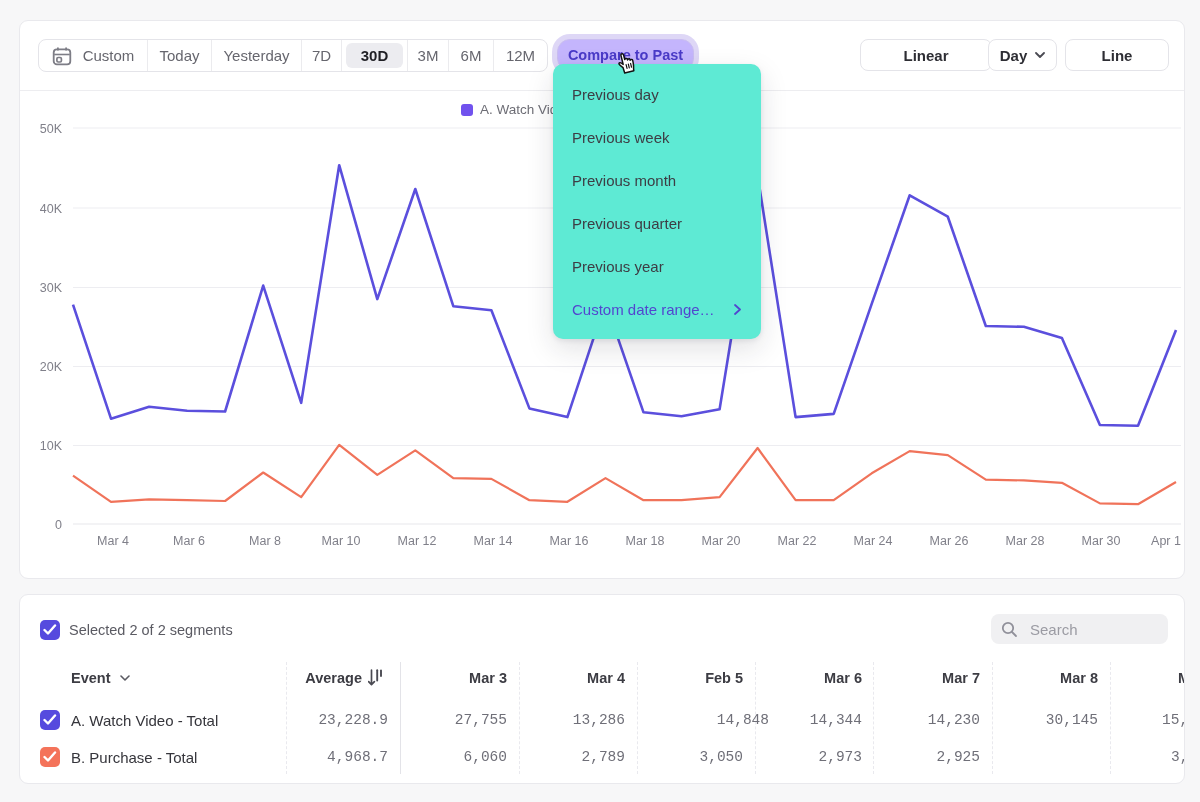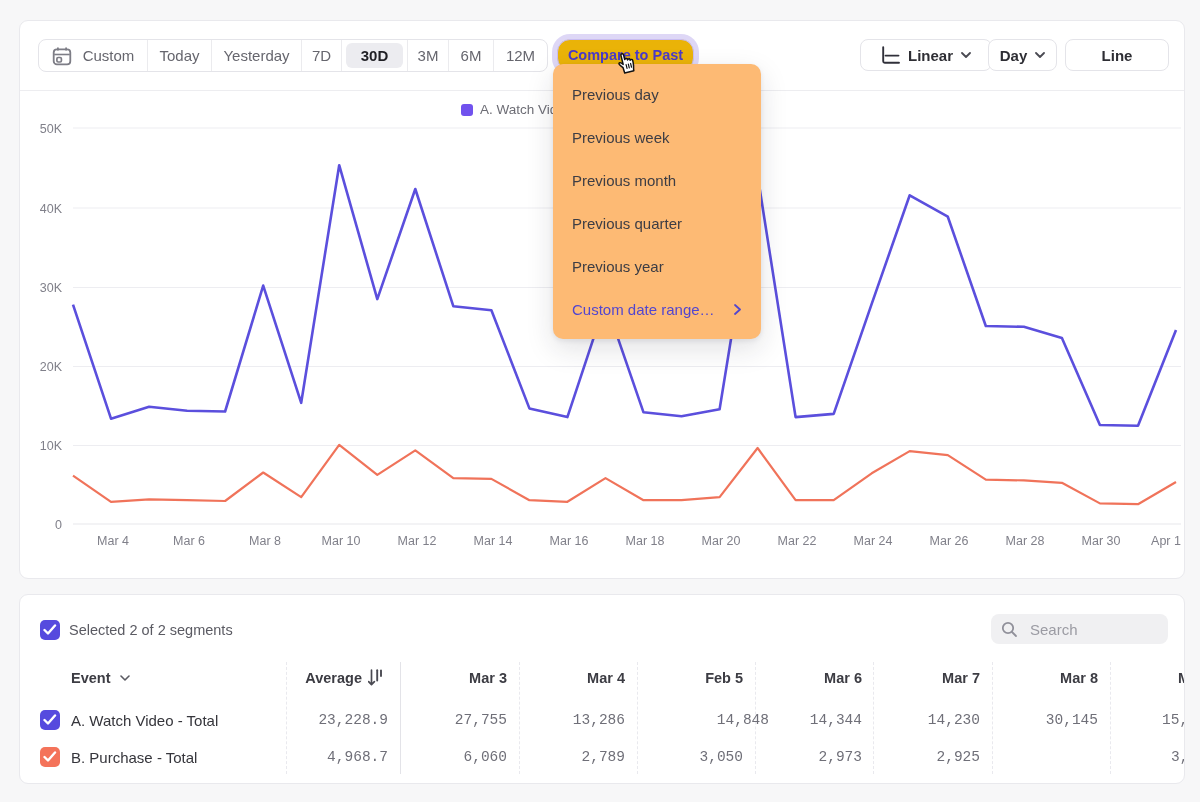--- a/index.html
+++ b/index.html
@@ -10,24 +10,24 @@
 #card2 { left:19px; top:594px; width:1166px; height:190px; overflow:hidden; }
 .toolbar { position:absolute; left:0; top:0; width:100%; height:70px; border-bottom:1px solid #ededf0; }
 .seg { position:absolute; left:18px; top:18px; height:33px; display:flex; align-items:stretch; border:1px solid #e4e4e9; border-radius:8px; background:#fff; }
 .seg .it { display:flex; align-items:center; justify-content:center; font-size:15px; color:#66666e; border-right:1px solid #ebebee; padding:0; }
 .seg .it:last-child { border-right:none; }
 .seg .sel { font-weight:700; color:#1f1f24; position:relative; }
 .seg .sel .pill { position:absolute; left:4px; right:4px; top:3px; bottom:3px; background:#ececf0; border-radius:6px; }
 .seg .sel span { position:relative; }
 .btn { position:absolute; top:18px; height:32px; display:flex; align-items:center; justify-content:center; background:#fff; border:1px solid #e4e4e9; border-radius:8px; font-size:15px; font-weight:700; color:#2e2e34; gap:8px; }
 .chev { width:10px; height:6px; }
-#compare { position:absolute; left:537px; top:18px; width:137px; height:32px; background:#eab308; border:1.5px solid #c9bdf1; border-radius:13px; box-shadow:0 0 0 5px #ded7f6; display:flex; align-items:center; justify-content:center; font-size:14.5px; font-weight:700; color:#4a3ac8; }
+#compare { position:absolute; left:537px; top:18px; width:137px; height:32px; background:#c4b5fd; border:1.5px solid #c9bdf1; border-radius:13px; box-shadow:0 0 0 5px #ded7f6; display:flex; align-items:center; justify-content:center; font-size:14.5px; font-weight:700; color:#4a3ac8; }
 .legend { position:absolute; left:441px; top:81px; height:15px; display:flex; align-items:center; font-size:13.5px; color:#6d6d75; }
 .lsq { width:12px; height:12px; border-radius:3px; margin-right:7px; }
-.menu { position:absolute; left:553px; top:64px; width:208px; height:275px; background:#fdba74; border-radius:10px; box-shadow:0 2px 5px rgba(30,30,50,0.08), 0 10px 28px rgba(30,30,50,0.13); padding-top:9px; z-index:30; }
+.menu { position:absolute; left:553px; top:64px; width:208px; height:275px; background:#5eead4; border-radius:10px; box-shadow:0 2px 5px rgba(30,30,50,0.08), 0 10px 28px rgba(30,30,50,0.13); padding-top:9px; z-index:30; }
 .menu .mi { height:43px; display:flex; align-items:center; padding-left:19px; font-size:15px; color:#3d3d44; }
 .menu .mi.purple { color:#5246cf; justify-content:space-between; padding-right:20px; }
 .num { font-family:"Liberation Mono",monospace; font-size:14.5px; color:#6f6f78; }
 .cbx { position:absolute; width:20px; height:20px; border-radius:5px; }
 .cbx svg { position:absolute; left:3px; top:4px; }
 .colline { position:absolute; top:67px; bottom:9px; width:0; border-left:1px dashed #e9e9ee; }
 </style>
 </head>
 <body>
 <div class="page">
@@ -49,21 +49,21 @@
       <div class="it" style="width:40px;">7D</div>
       <div class="it sel" style="width:66px;">
             <div class="pill"></div>
             <span>30D</span>
           </div>
       <div class="it" style="width:41px;">3M</div>
       <div class="it" style="width:45px;">6M</div>
       <div class="it" style="width:53px;">12M</div>
     </div>
     <div id="compare">Compare to Past</div>
-    <div class="btn" style="left:840px; width:132px;">
+    <div class="btn" style="left:840px; width:132px;flex-direction:column;">
       <svg width="19" height="19" viewBox="0 0 19 19">
         <path d="M2.2 1.2 V15.3 Q2.2 16.8 3.7 16.8 H18" fill="none" stroke="#30303a" stroke-width="1.9" stroke-linecap="round"></path>
         <path d="M4.5 9.6 H17.5" fill="none" stroke="#30303a" stroke-width="1.9" stroke-linecap="round"></path>
       </svg>
       Linear
       <svg class="chev" viewBox="0 0 10 6">
             <path d="M1 1 L5 5 L9 1" fill="none" stroke="#4a4a52" stroke-width="1.8" stroke-linecap="round" stroke-linejoin="round"></path>
           </svg>
     </div>
     <div class="btn" style="left:968px; width:69px;">

